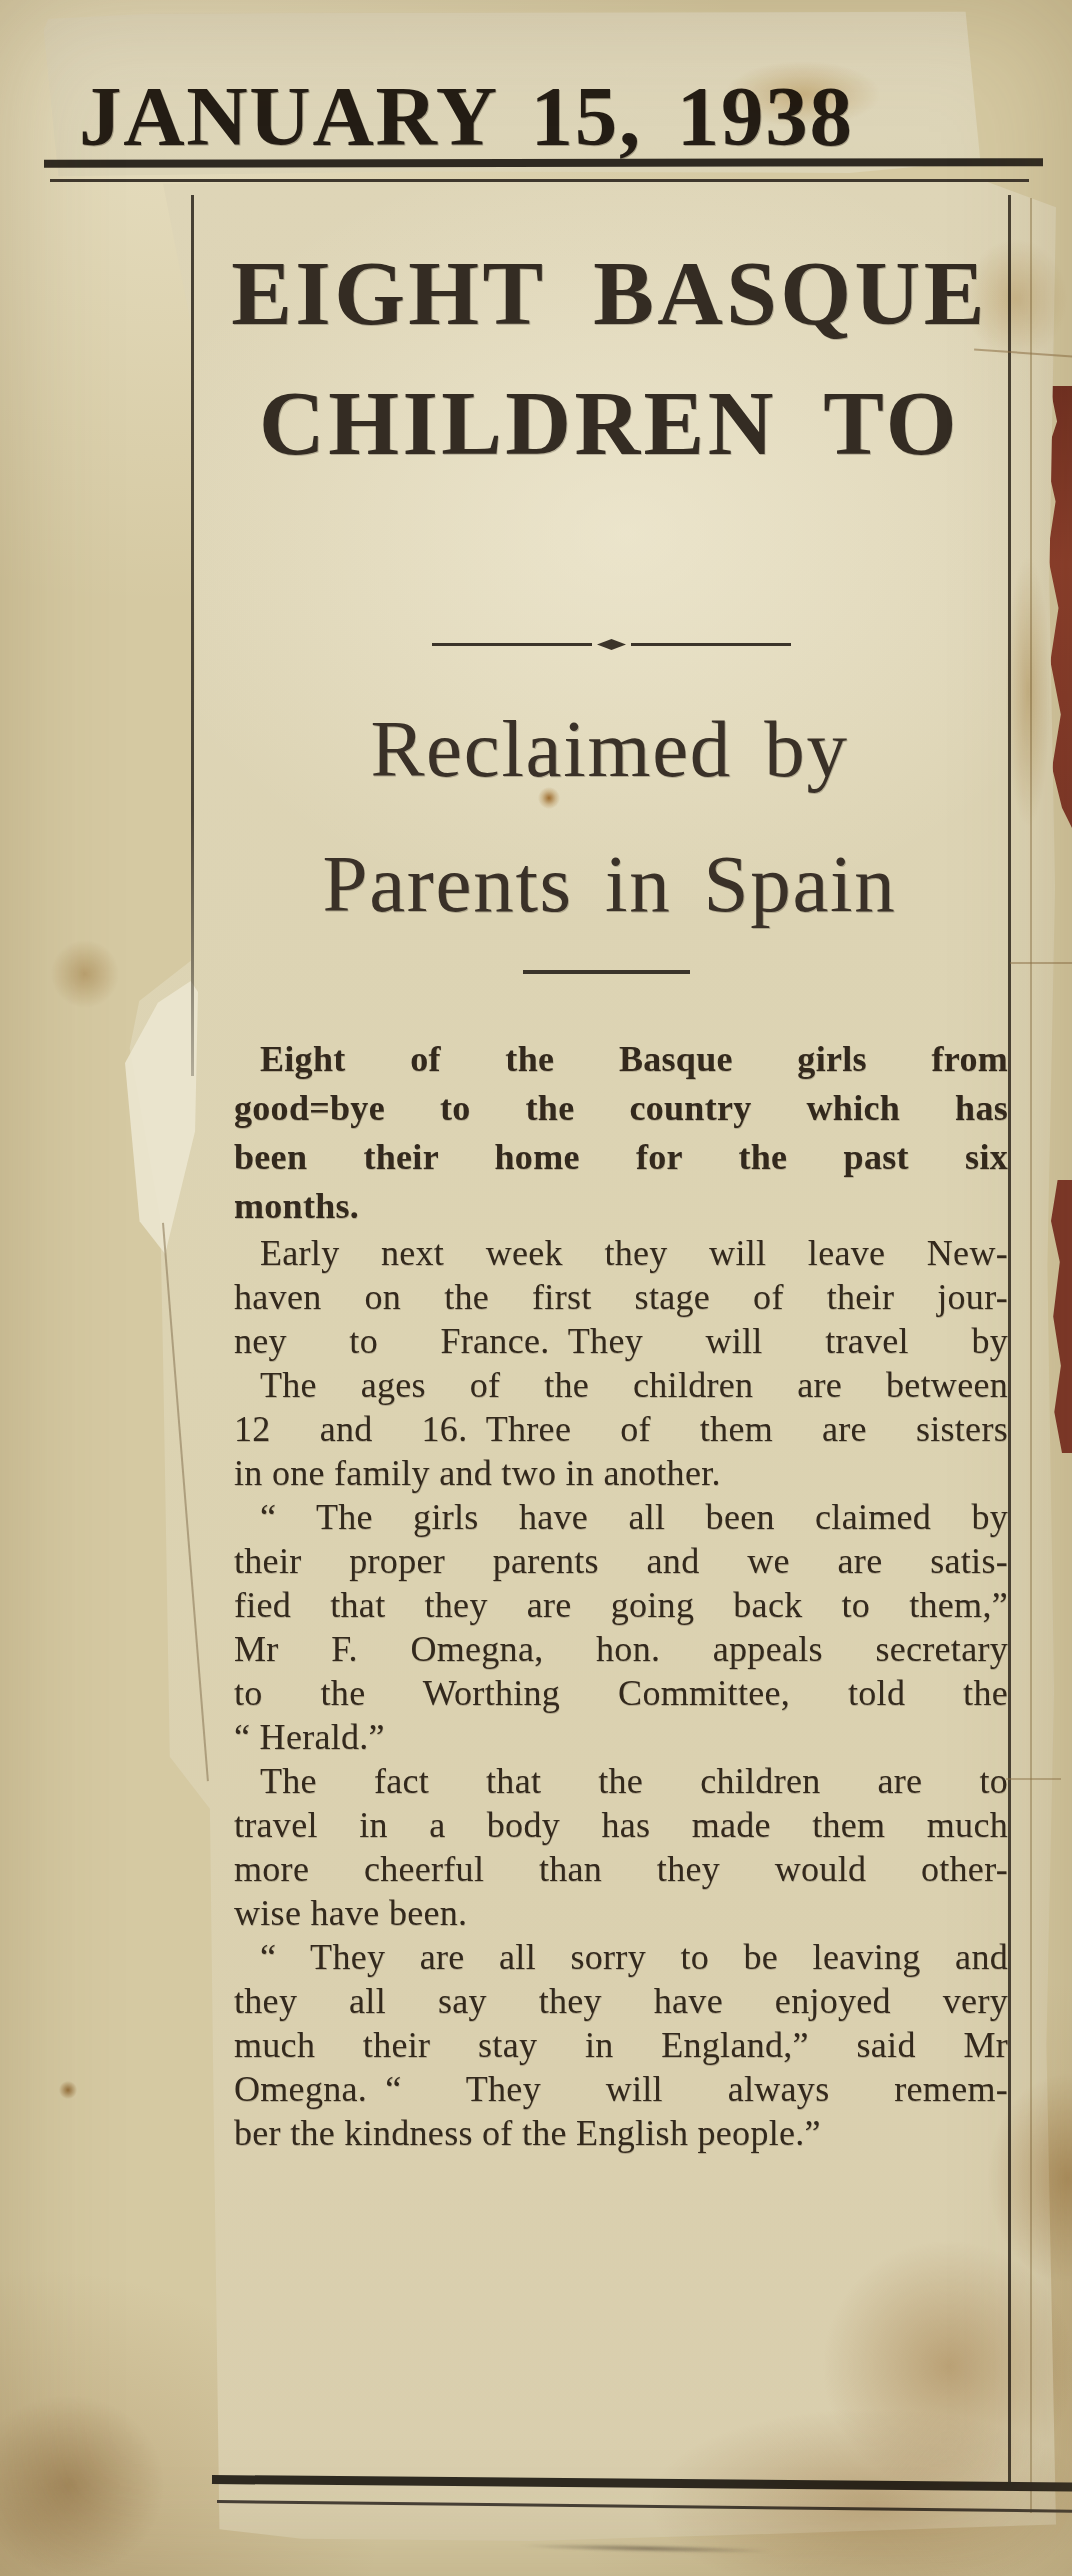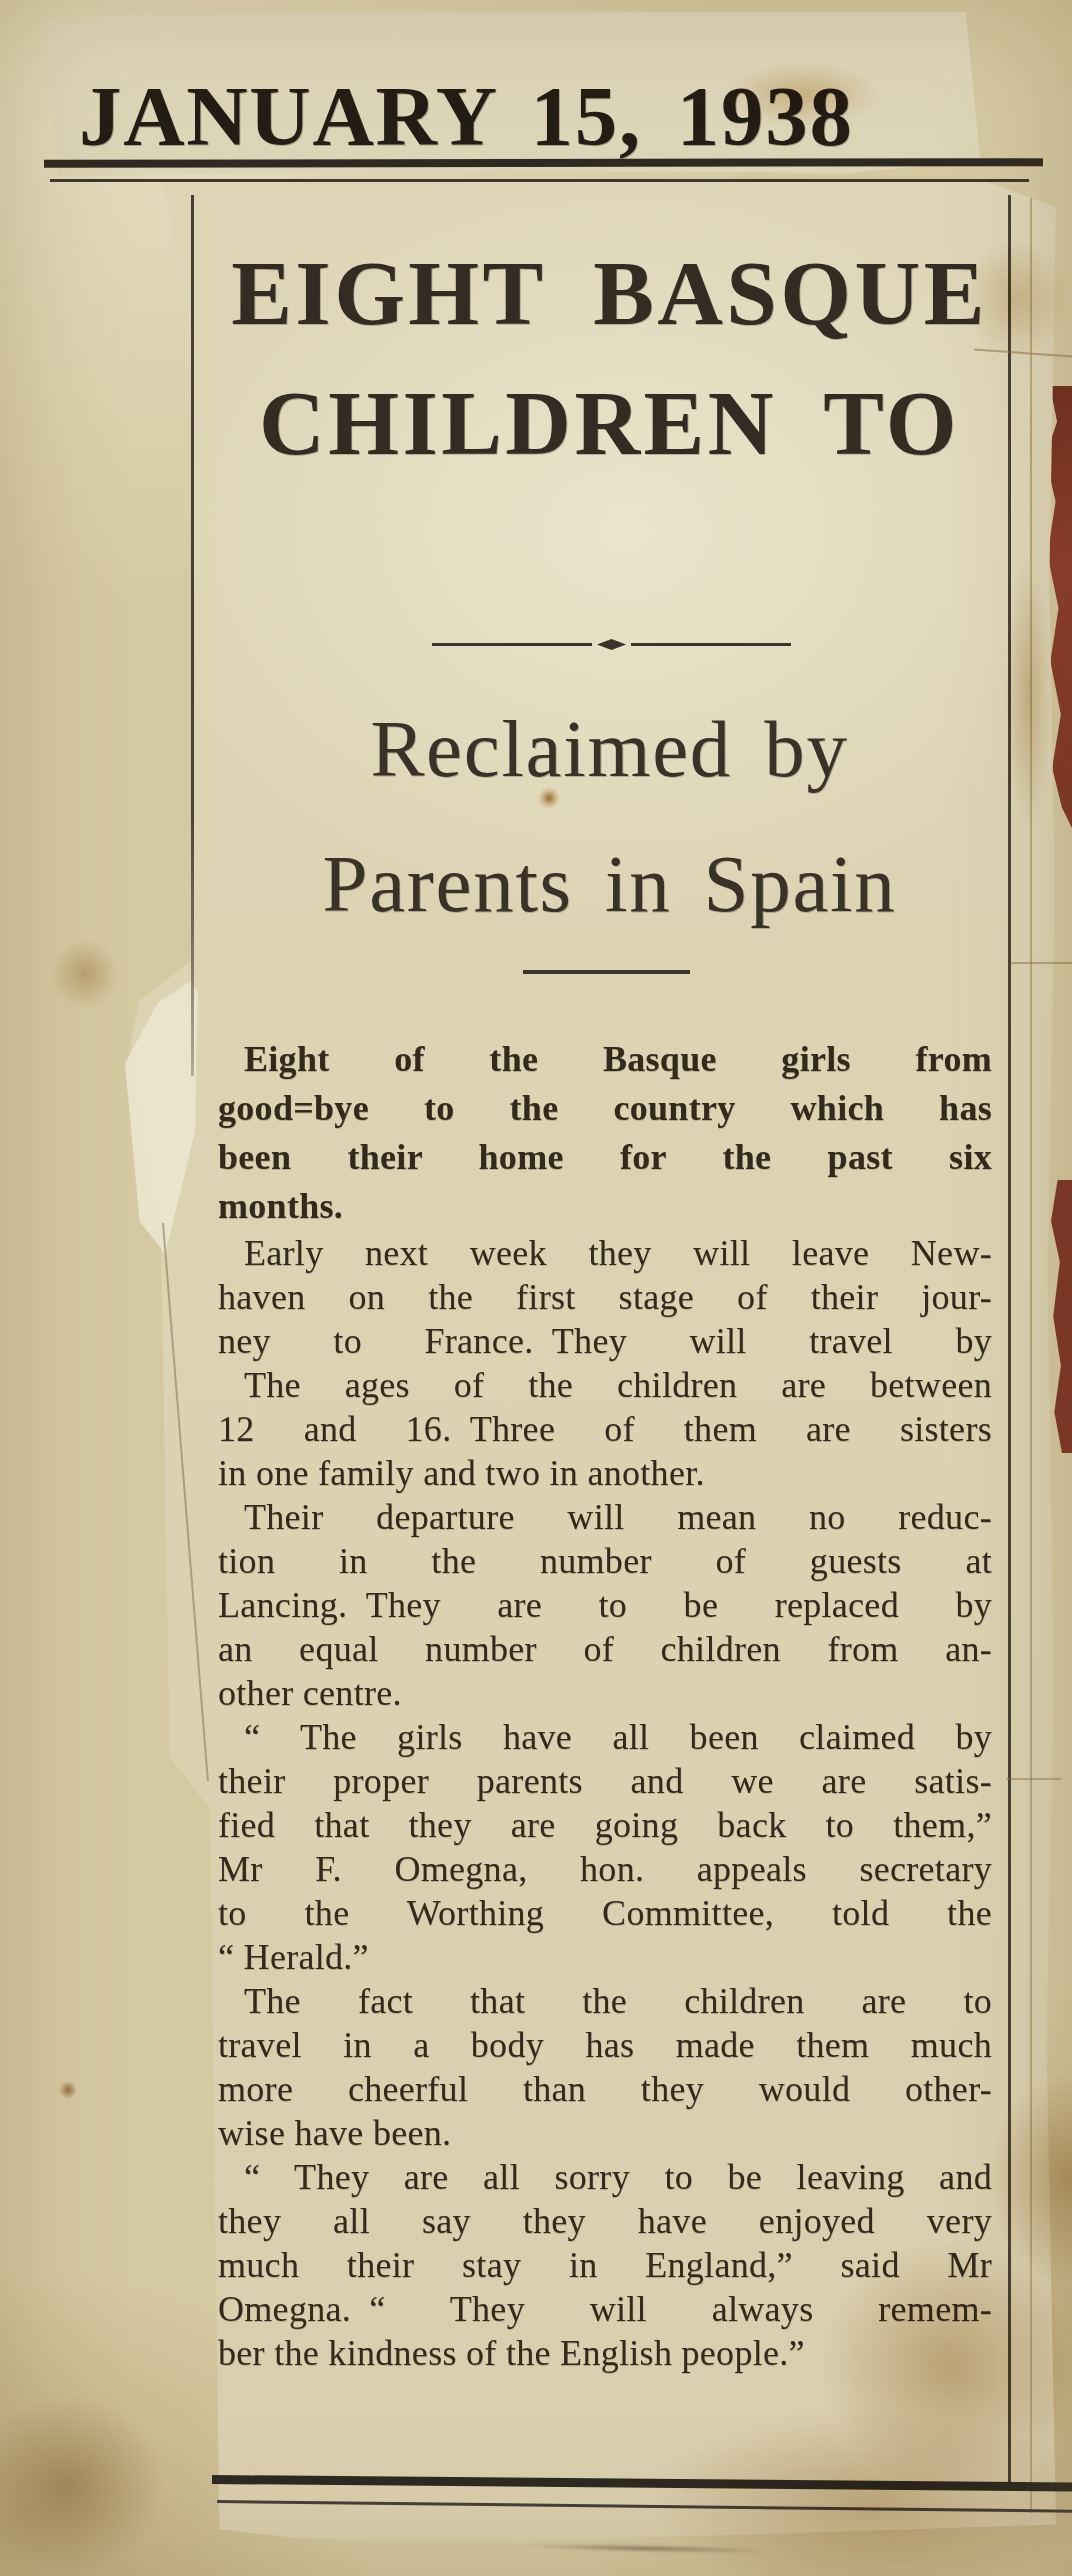--- a/index.html
+++ b/index.html
@@ -63,21 +63,21 @@
   .headline div{white-space:nowrap;}
   .ornament{position:absolute;left:432px;top:635px;width:359px;height:19px;display:flex;align-items:center;}
   .oline{flex:1;height:3.8px;background:#3b342a;}
   .odiamond{width:29px;height:11px;background:#3b342a;margin:0 5.1px;
     clip-path:polygon(0 50%,50% 0,100% 50%,50% 100%);}
   .subhead{position:absolute;left:214px;top:682px;width:791px;text-align:center;font-weight:normal;
     font-size:81px;line-height:135px;letter-spacing:1.7px;word-spacing:10.2px;color:#3a3128;
     text-shadow:0.9px 0.9px 0 rgba(45,35,22,.25);}
   .subhead div{white-space:nowrap;}
   .sdivider{position:absolute;left:523px;top:970px;width:167px;height:4.3px;background:#3b342b;}
-  .body{position:absolute;left:218px;top:1035px;width:774px;color:#33291d;font-size:36px;}
+  .body{position:absolute;left:234px;top:1035px;width:774px;color:#33291d;font-size:36px;}
   .para .bline{line-height:44px;text-align:justify;text-align-last:justify;letter-spacing:0.3px;
     text-shadow:0.4px 0.7px 0 rgba(45,32,18,.22);}
   .para .bline.first{text-indent:26px;}
   .para .bline.last{text-align-last:left;}
   .para.lead .bline{font-weight:bold;line-height:49px;font-size:36px;}
   
   .stain{position:absolute;mix-blend-mode:multiply;pointer-events:none;}
   .s1{left:692px;top:47px;width:222px;height:94px;background:radial-gradient(closest-side,rgba(190,140,55,.38),transparent 70%);}
   .s2{left:538px;top:787px;width:22px;height:22px;background:radial-gradient(closest-side,rgba(165,105,30,.85),rgba(180,125,50,.3) 60%,transparent);}
   .s3{left:965px;top:239px;width:102px;height:120px;background:radial-gradient(closest-side,rgba(190,150,80,.35),transparent);}
@@ -144,27 +144,20 @@
       <div class="bline first">Early next week they will leave New-</div>
       <div class="bline">haven on the first stage of their jour-</div>
       <div class="bline">ney to France. They will travel by</div>
     </div>
     <div class="para">
       <div class="bline first">The ages of the children are between</div>
       <div class="bline">12 and 16. Three of them are sisters</div>
       <div class="bline last">in one family and two in another.</div>
     </div>
     <div class="para">
-      <div class="bline first">Their departure will mean no reduc-</div>
-      <div class="bline">tion in the number of guests at</div>
-      <div class="bline">Lancing. They are to be replaced by</div>
-      <div class="bline">an equal number of children from an-</div>
-      <div class="bline last">other centre.</div>
-    </div>
-    <div class="para">
       <div class="bline first">“ The girls have all been claimed by</div>
       <div class="bline">their proper parents and we are satis-</div>
       <div class="bline">fied that they are going back to them,”</div>
       <div class="bline">Mr F. Omegna, hon. appeals secretary</div>
       <div class="bline">to the Worthing Committee, told the</div>
       <div class="bline last">“ Herald.”</div>
     </div>
     <div class="para">
       <div class="bline first">The fact that the children are to</div>
       <div class="bline">travel in a body has made them much</div>

